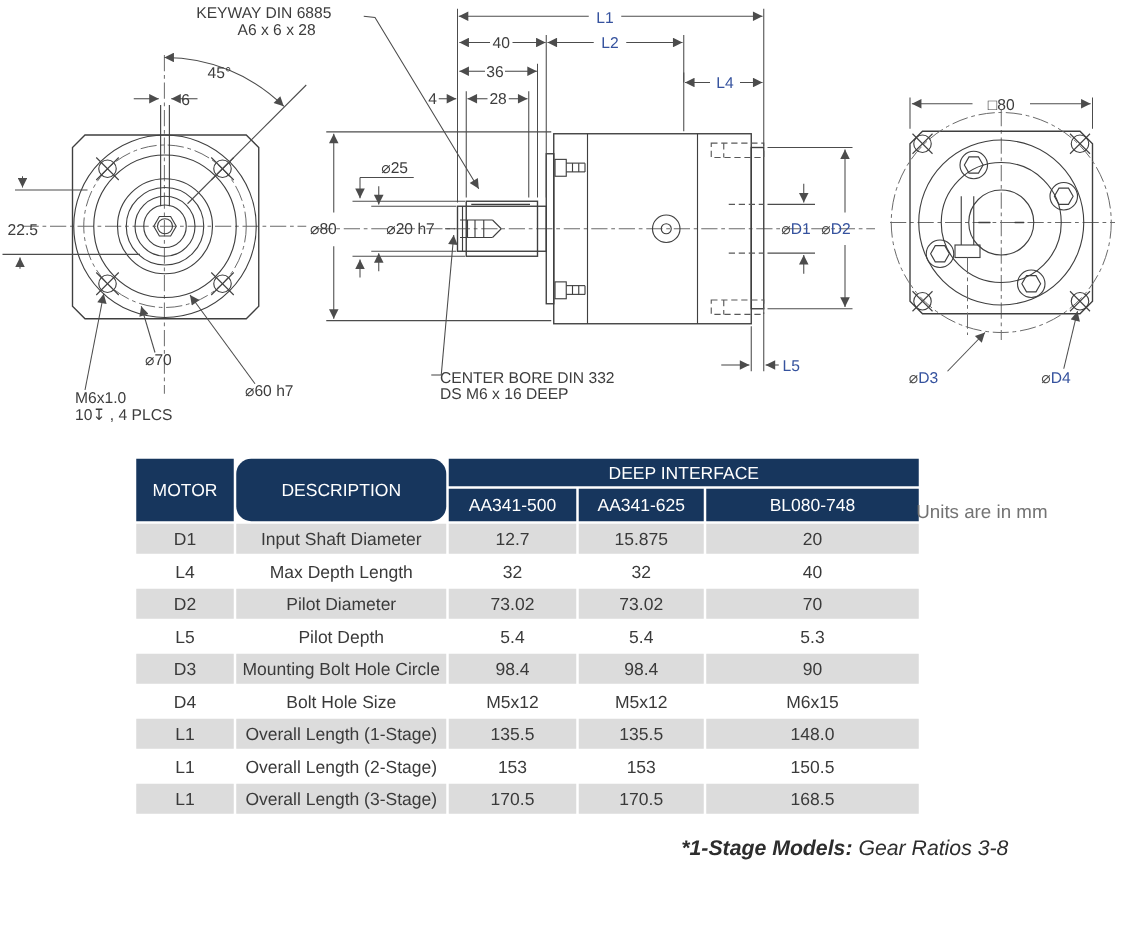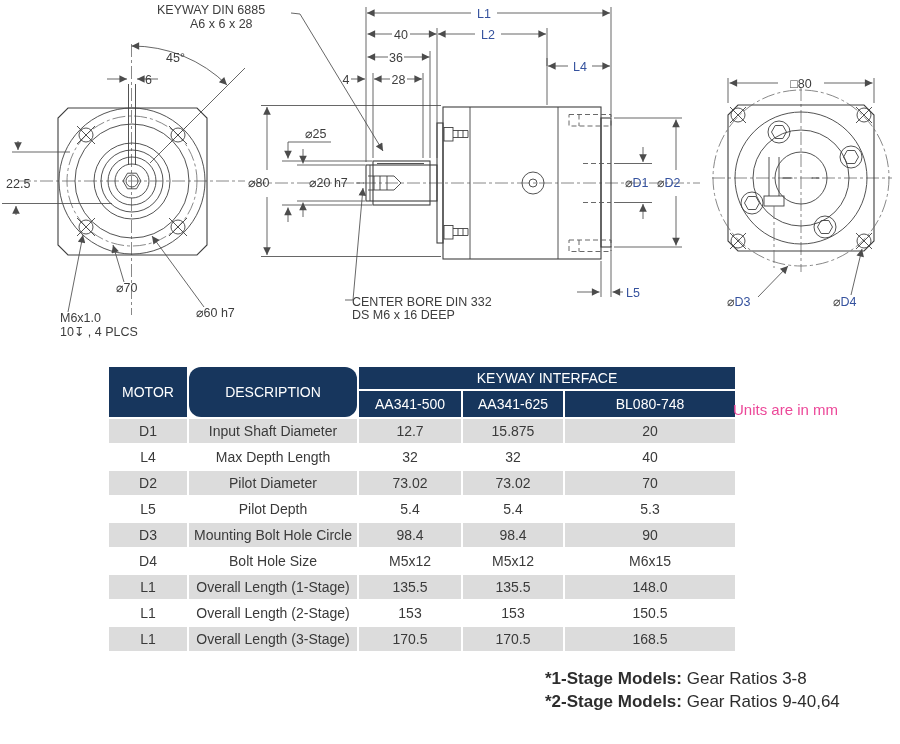--- a/index.html
+++ b/index.html
@@ -24,24 +24,24 @@
   #spec-table thead tr:first-child th{height:22px;}
   #spec-table thead tr:last-child th{height:26px;}
   #spec-table td{height:24px;text-align:center;background:#ffffff;padding:0 4px;}
   #spec-table tbody tr:nth-child(odd) td{background:#DCDCDC;}
   .col-item{width:66px;}
   .col-desc{width:156px;border-radius:12px;}
   .col-v1{width:90px;text-align:center;}
   .col-v2{width:88px;margin-top:14px;}
   .col-v3{width:158px;}
 
-  #units-note{position:absolute;left:733px;top:401px;font-size:15px;color:#ec4899;}
+  #units-note{position:absolute;left:733px;top:401px;font-size:15px;color:#737373;}
 
   
-  #footnotes{position:absolute;left:545px;top:667px;font-size:17px;
+  #footnotes{position:absolute;left:545px;top:667px;font-size:17px;font-style:italic;
              color:#2d2d2d;line-height:23px;white-space:nowrap;}
   #footnotes .fn-label{font-weight:bold;}
 </style>
 </head>
 <body>
 
 <svg id="drawing" width="900" height="360" viewBox="0 0 900 360" xmlns="http://www.w3.org/2000/svg">
   <defs>
     <marker id="ar" viewBox="0 0 10 10" refX="10" refY="5" markerWidth="11" markerHeight="9" orient="auto-start-reverse">
       <path d="M0,0 L10,5 L0,10 z" fill="#4c4c4c"></path>
@@ -297,21 +297,21 @@
     <text class="dvar" x="833" y="306"><tspan class="dsym">⌀</tspan><tspan>D4</tspan></text>
     <line class="dim" x1="851" y1="295" x2="862" y2="249" marker-end="url(#ar)"></line>
   </g>
 </svg>
 
 <table id="spec-table">
   <thead>
     <tr>
       <th class="col-item" rowspan="2">MOTOR</th>
       <th class="col-desc" rowspan="2">DESCRIPTION</th>
-      <th colspan="3">KEYWAY INTERFACE</th>
+      <th colspan="3">DEEP INTERFACE</th>
     </tr>
     <tr>
       <th class="col-v1">AA341-500</th>
       <th class="col-v2">AA341-625</th>
       <th class="col-v3">BL080-748</th>
     </tr>
   </thead>
   <tbody>
     <tr>
       <td>D1</td>
@@ -376,14 +376,13 @@
       <td>170.5</td>
       <td>168.5</td>
     </tr>
   </tbody>
 </table>
 
 <div id="units-note">Units are in mm</div>
 
 <div id="footnotes">
   <div><span class="fn-label">*1-Stage Models:</span><span> Gear Ratios 3-8</span></div>
-  <div><span class="fn-label">*2-Stage Models:</span><span> Gear Ratios 9-40,64</span></div>
 </div>
 
 </body></html>

